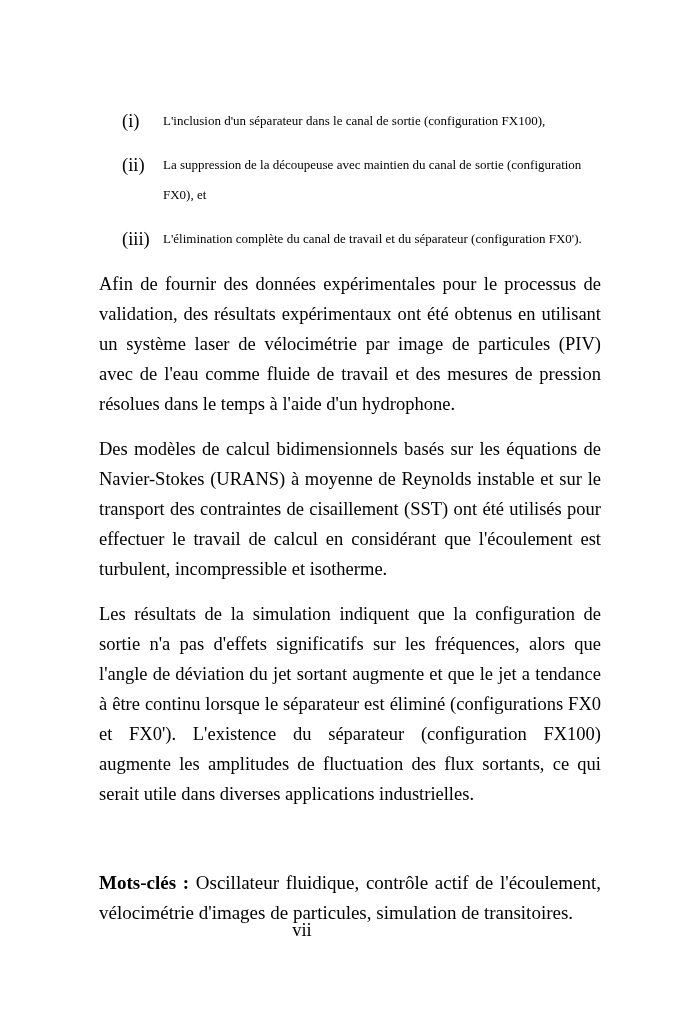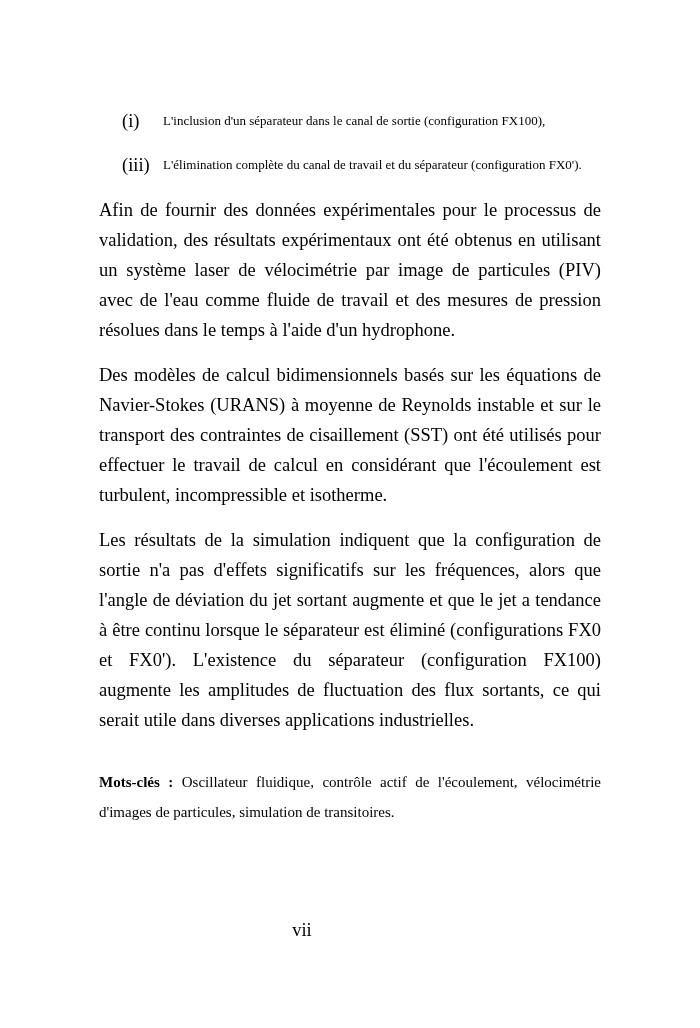--- a/index.html
+++ b/index.html
@@ -71,22 +71,22 @@
     text-justify: inter-word;
     margin: 15px 0 9px 0;
     hyphens: none;
   }
   .body-para:last-of-type {
     margin-bottom: 0;
   }
 
   
   .keywords-block {
-    margin-top: 32px;
-    font-size: 15px;
+    margin-top: 59px;
+    font-size: 19px;
     line-height: 30px;
     text-align: justify;
     text-justify: inter-word;
   }
   .keywords-label {
     font-weight: bold;
   }
   .keywords-text {
     font-weight: normal;
   }
@@ -109,20 +109,24 @@
 <div class="page">
 
   <div class="content">
 
     <ul class="roman-list">
       <li class="roman-item">
         <span class="roman-marker">(i)</span>
         <span class="roman-text">L'inclusion d'un séparateur dans le canal de sortie (configuration FX100),</span>
       </li>
       <li class="roman-item">
+        <span class="roman-marker">(ii)</span>
+        <span class="roman-text">La suppression de la découpeuse avec maintien du canal de sortie (configuration FX0), et</span>
+      </li>
+      <li class="roman-item">
         <span class="roman-marker">(iii)</span>
         <span class="roman-text">L'élimination complète du canal de travail et du séparateur (configuration FX0').</span>
       </li>
     </ul>
 
     <p class="body-para">Afin de fournir des données expérimentales pour le processus de validation, des résultats expérimentaux ont été obtenus en utilisant un système laser de vélocimétrie par image de particules (PIV) avec de l'eau comme fluide de travail et des mesures de pression résolues dans le temps à l'aide d'un hydrophone.</p>
     <p class="body-para">Des modèles de calcul bidimensionnels basés sur les équations de Navier-Stokes (URANS) à moyenne de Reynolds instable et sur le transport des contraintes de cisaillement (SST) ont été utilisés pour effectuer le travail de calcul en considérant que l'écoulement est turbulent, incompressible et isotherme.</p>
     <p class="body-para">Les résultats de la simulation indiquent que la configuration de sortie n'a pas d'effets significatifs sur les fréquences, alors que l'angle de déviation du jet sortant augmente et que le jet a tendance à être continu lorsque le séparateur est éliminé (configurations FX0 et FX0'). L'existence du séparateur (configuration FX100) augmente les amplitudes de fluctuation des flux sortants, ce qui serait utile dans diverses applications industrielles.</p>
 
     <p class="keywords-block"><span class="keywords-label">Mots-clés :</span><span class="keywords-text"> Oscillateur fluidique, contrôle actif de l'écoulement, vélocimétrie d'images de particules, simulation de transitoires.</span></p>

